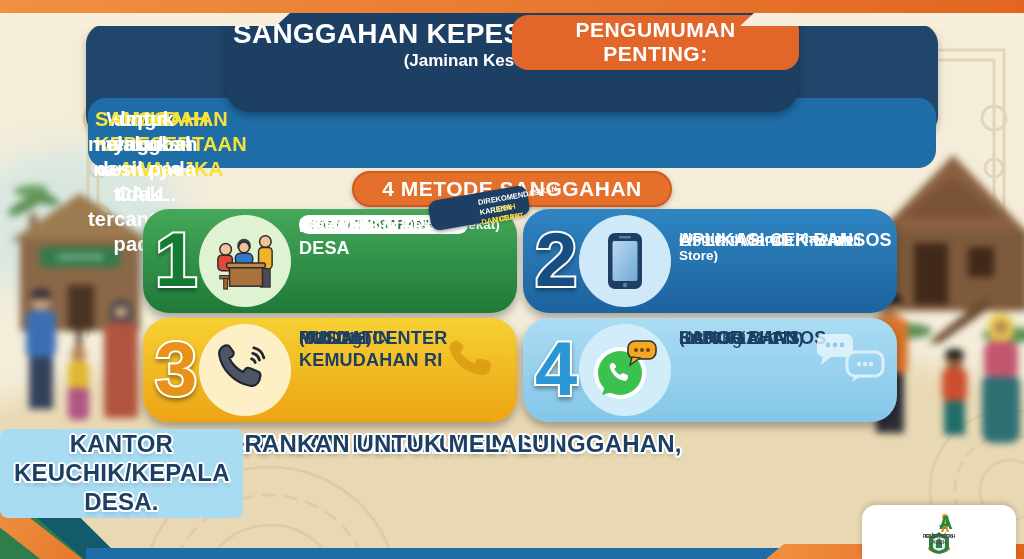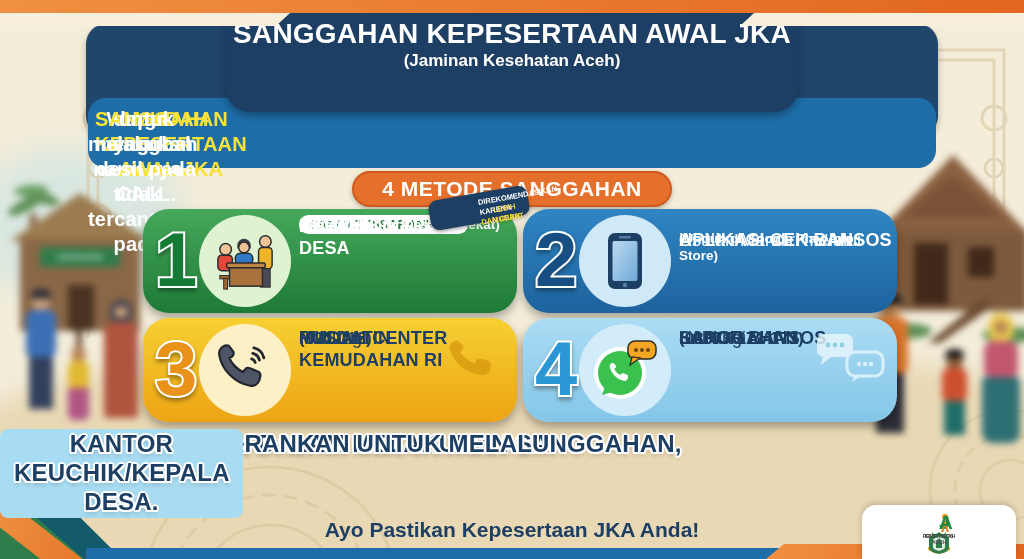--- a/index.html
+++ b/index.html
@@ -226,20 +226,21 @@
     </span>
     <span class="intro-line">
       <span class="inline-span">dapat melakukan</span>
         <span class="inline-span hl-yellow gap">SANGGAHAN</span>
         <span class="inline-span gap">untuk mengubah desil pada CALL.</span>
     </span>
   </div>
 
   <div class="header-tab">
     <div class="header-inner">
+      <span class="badge-pill">PENGUMUMAN PENTING:</span>
       <div class="main-title" style="position:static;">SANGGAHAN KEPESERTAAN AWAL JKA</div>
       <div class="sub-title" style="position:static;">(Jaminan Kesehatan Aceh)</div>
     </div>
   </div>
 
   <div class="top-strip"></div>
   <div class="band-left"></div>
   <div class="band-right"></div>
 
   <div class="section-pill">4 METODE SANGGAHAN</div>
@@ -367,21 +368,20 @@
   <div class="bar-orange"></div>
 
   <div class="quote-mark"></div>
   <div class="closing">
     <div>UNTUK KEMUDAHAN DALAM MELAKUKAN SANGGAHAN,</div>
     <div>MAKA SANGAT DISARANKAN UNTUK MELALUI</div>
     <div>
         <span class="hl-blue">KANTOR KEUCHIK/KEPALA DESA.</span>
       </div>
   </div>
-  <div class="cta">Ayo Pastikan Kepesertaan JKA Anda!</div>
 
   <div class="logo-panel">
     <div class="logo">
       <div class="jka-row">
         <span>J</span>
         <span class="jka-person"></span>
         <span>A</span>
       </div>
       <div class="jka-sub">
           <i></i>

